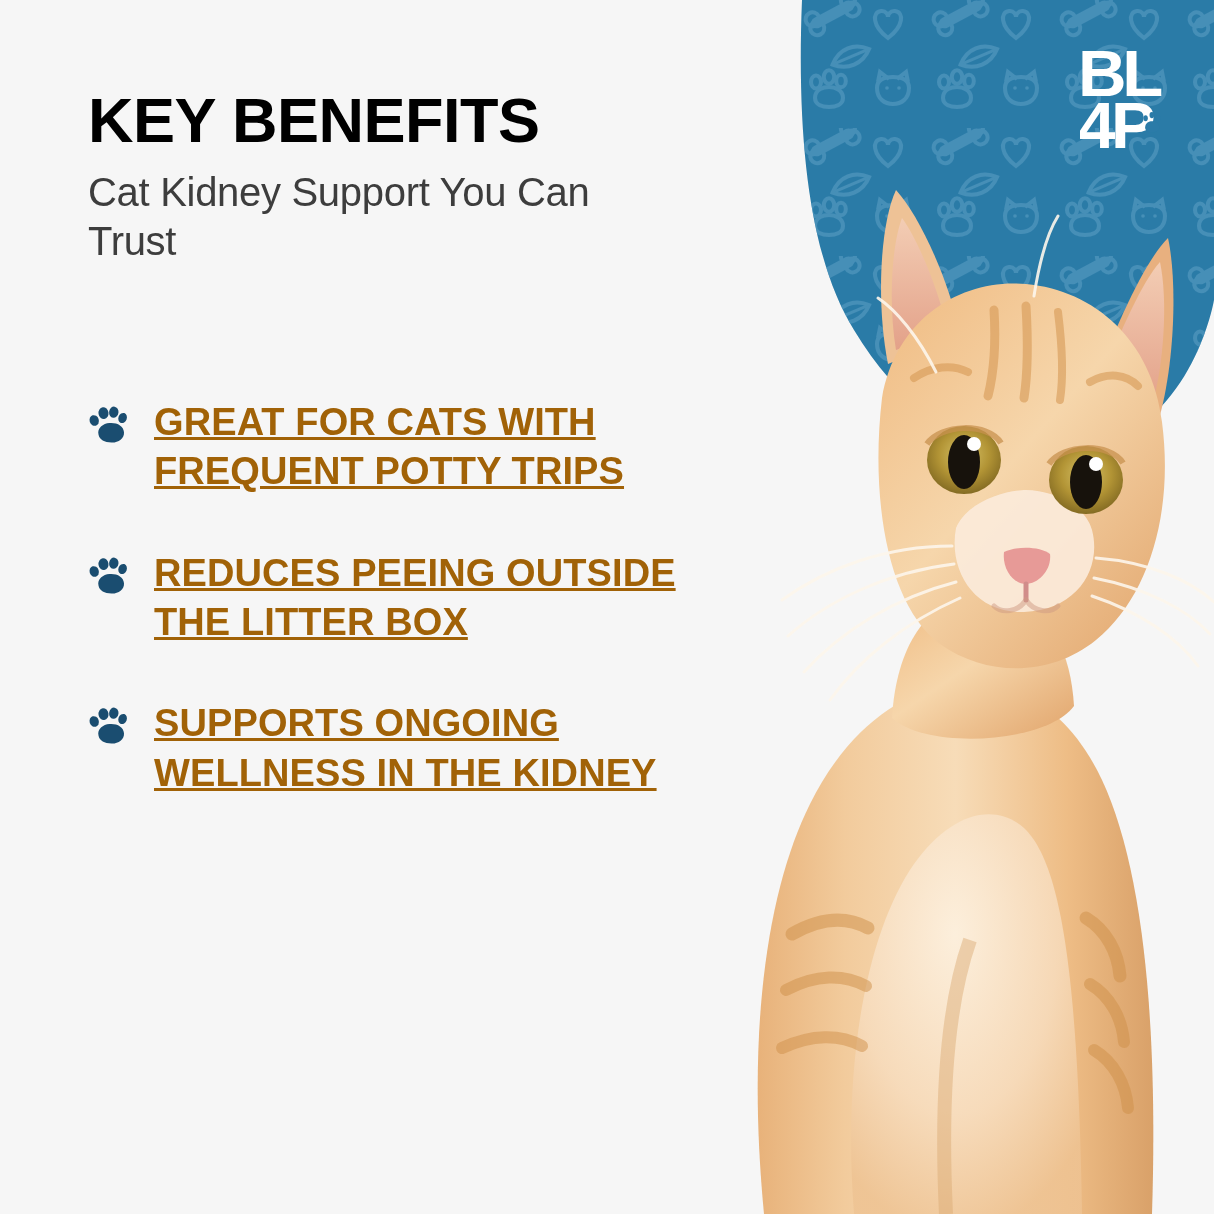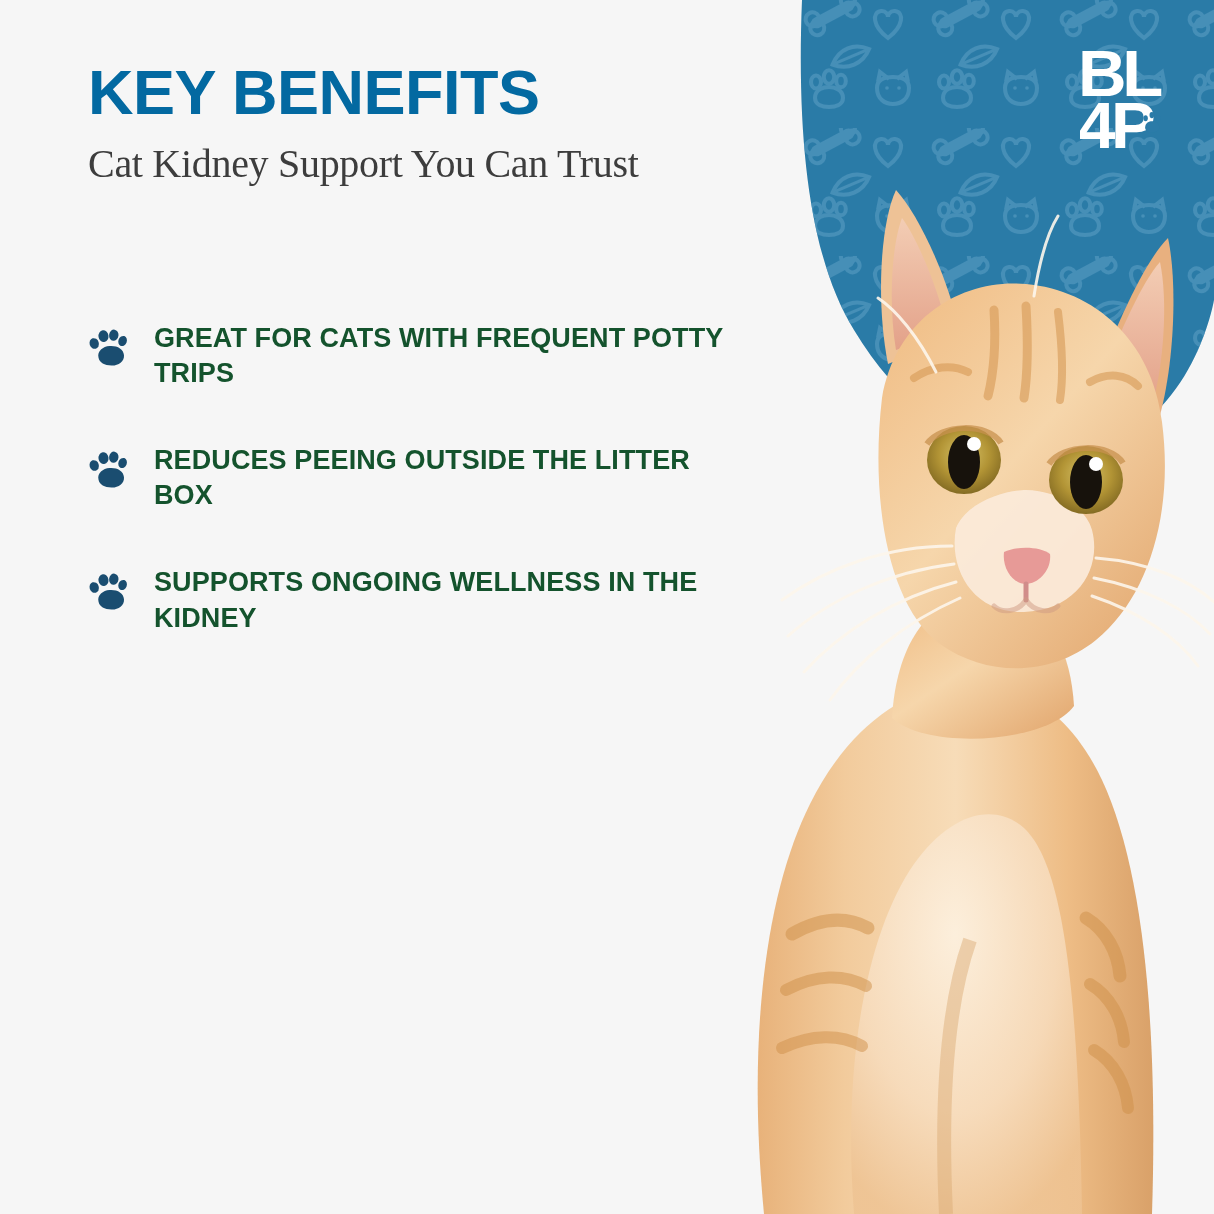--- a/index.html
+++ b/index.html
@@ -58,39 +58,39 @@
   .content {
     position: absolute;
     left: 88px;
     top: 0;
     width: 660px;
     z-index: 7;
   }
 
   .headline {
     margin: 0;
-    padding-top: 60px;
+    padding-top: 88px;
     font-size: 63px;
     line-height: 1.02;
     letter-spacing: -0.5px;
     font-weight: 700;
-    color: #0369a1;
+    color: #000000;
     font-family: "Liberation Sans", sans-serif;
     white-space: nowrap;
   }
 
   .subhead {
     margin: 0;
     padding-top: 16px;
     font-size: 40px;
     line-height: 1.22;
     font-weight: 400;
     color: #3d3d3d;
     max-width: 560px;
-    font-family: Liberation Serif, serif;
+    font-family: Liberation Sans, sans-serif;
     letter-spacing: -0.3px;
   }
 
   .benefits {
     list-style: none;
     margin: 0;
     padding: 0;
     padding-top: 132px;
   }
 
@@ -104,27 +104,28 @@
   .paw-icon {
     flex: 0 0 auto;
     width: 42px;
     height: 42px;
     margin-top: 6px;
     margin-right: 24px;
   }
   .paw-icon svg { display:block; width: 42px; height: 42px; }
 
   .benefit-text {
-    font-size: 27px;
+    font-size: 38px;
     line-height: 1.30;
     font-weight: 700;
-    color: #14532d;
+    color: #a16207;
     letter-spacing: 0.1px;
     font-family: "Liberation Sans", sans-serif;
     max-width: 580px;
+    text-decoration: underline;
   }
 </style>
 </head>
 <body>
 
 <div id="stage">
 
   <div class="blob-wrap">
     <svg class="blob-svg" viewBox="0 0 420 470" xmlns="http://www.w3.org/2000/svg">
       <defs>

